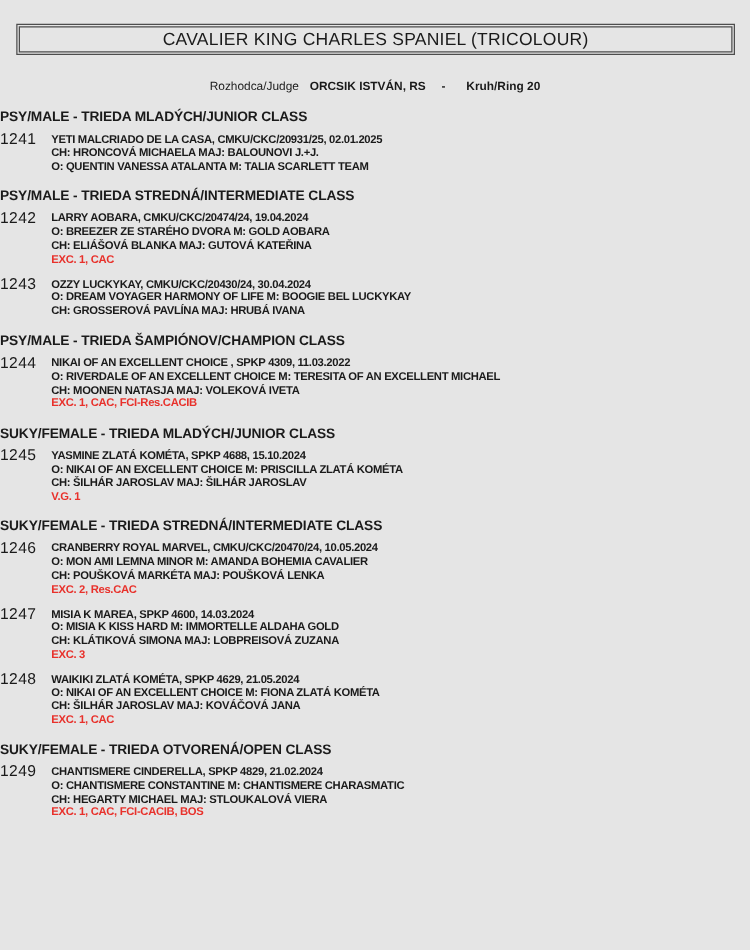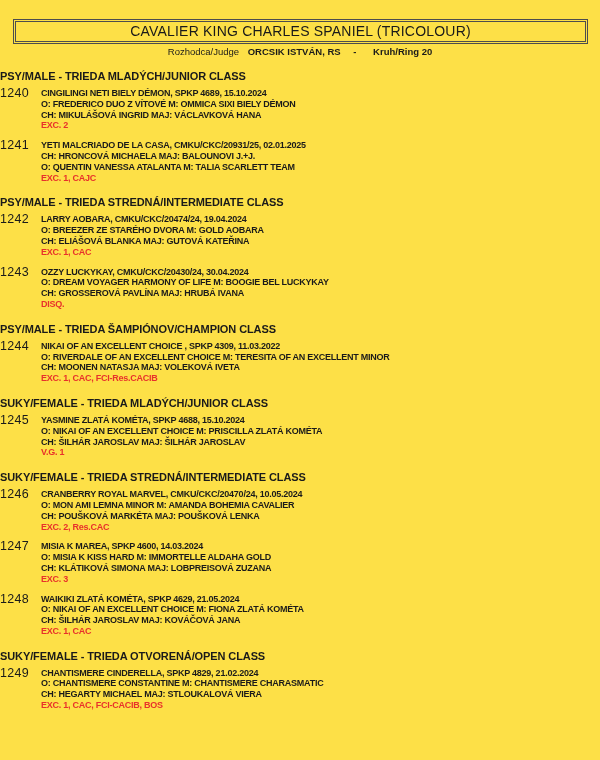--- a/index.html
+++ b/index.html
@@ -1,19 +1,19 @@
 <!DOCTYPE html>
 <html style="--result-color: #e8312b;"><head>
 <meta charset="utf-8">
 <style>
   html,body{margin:0;padding:0;background:#ffffff;}
   .page{
     position:relative;
     width:600px;height:760px;
-    background:#fde047;
+    background:#e5e5e5;
     overflow:hidden;
     font-family:"Liberation Sans","DejaVu Sans",sans-serif;
     color:#1a1a1a;
   }
   .title-box{
     margin:19px 12px 0 13px;
     border:1px solid #4d4d4d;
     padding:1px;
   }
   .title-box-inner{
@@ -23,21 +23,21 @@
   }
   .page-title{
     font-size:14px;
     font-weight:400;
     letter-spacing:0.2px;
     white-space:nowrap;
   }
   .judge-line{
     text-align:center;
     font-size:9.5px;
-    margin-top:2px;
+    margin-top:20px;
     white-space:nowrap;
   }
   .judge-label{font-weight:400;margin-right:6px;}
   .judge-name{font-weight:700;}
   .judge-sep{font-weight:700;margin:0 14px 0 10px;}
   .judge-ring{font-weight:700;}
   .content{
     padding-right:8px;
   }
   .section-heading{
@@ -83,37 +83,27 @@
   <div class="judge-line">
     <span class="judge-label">Rozhodca/Judge</span>
     <span class="judge-name">ORCSIK ISTVÁN, RS</span>
     <span class="judge-sep">-</span>
     <span class="judge-ring">Kruh/Ring 20</span>
   </div>
   <div class="content">
   <div>
     <div class="section-heading">PSY/MALE - TRIEDA MLADÝCH/JUNIOR CLASS</div>
     <div>
-  <div class="entry">
-    <div class="entry-number">1240</div>
-    <div class="entry-lines">
-      <div>CINGILINGI NETI BIELY DÉMON, SPKP 4689, 15.10.2024</div>
-      <div>O: FREDERICO DUO Z VÍTOVÉ M: OMMICA SIXI BIELY DÉMON</div>
-      <div>CH: MIKULÁŠOVÁ INGRID MAJ: VÁCLAVKOVÁ HANA</div>
-      <div class="entry-result">EXC. 2</div>
-    </div>
-  </div>
 
   <div class="entry">
     <div class="entry-number">1241</div>
     <div class="entry-lines">
       <div>YETI MALCRIADO DE LA CASA, CMKU/CKC/20931/25, 02.01.2025</div>
       <div>CH: HRONCOVÁ MICHAELA MAJ: BALOUNOVI J.+J.</div>
       <div>O: QUENTIN VANESSA ATALANTA M: TALIA SCARLETT TEAM</div>
-      <div class="entry-result">EXC. 1, CAJC</div>
     </div>
   </div>
 </div>
   </div>
 
   <div>
     <div class="section-heading">PSY/MALE - TRIEDA STREDNÁ/INTERMEDIATE CLASS</div>
     <div>
   <div class="entry">
     <div class="entry-number">1242</div>
@@ -124,34 +114,33 @@
       <div class="entry-result">EXC. 1, CAC</div>
     </div>
   </div>
 
   <div class="entry">
     <div class="entry-number">1243</div>
     <div class="entry-lines">
       <div>OZZY LUCKYKAY, CMKU/CKC/20430/24, 30.04.2024</div>
       <div>O: DREAM VOYAGER HARMONY OF LIFE M: BOOGIE BEL LUCKYKAY</div>
       <div>CH: GROSSEROVÁ PAVLÍNA MAJ: HRUBÁ IVANA</div>
-      <div class="entry-result">DISQ.</div>
     </div>
   </div>
 </div>
   </div>
 
   <div>
     <div class="section-heading">PSY/MALE - TRIEDA ŠAMPIÓNOV/CHAMPION CLASS</div>
     <div>
   <div class="entry">
     <div class="entry-number">1244</div>
     <div class="entry-lines">
       <div>NIKAI OF AN EXCELLENT CHOICE , SPKP 4309, 11.03.2022</div>
-      <div>O: RIVERDALE OF AN EXCELLENT CHOICE M: TERESITA OF AN EXCELLENT MINOR</div>
+      <div>O: RIVERDALE OF AN EXCELLENT CHOICE M: TERESITA OF AN EXCELLENT MICHAEL</div>
       <div>CH: MOONEN NATASJA MAJ: VOLEKOVÁ IVETA</div>
       <div class="entry-result">EXC. 1, CAC, FCI-Res.CACIB</div>
     </div>
   </div>
 </div>
   </div>
 
   <div>
     <div class="section-heading">SUKY/FEMALE - TRIEDA MLADÝCH/JUNIOR CLASS</div>
     <div>

